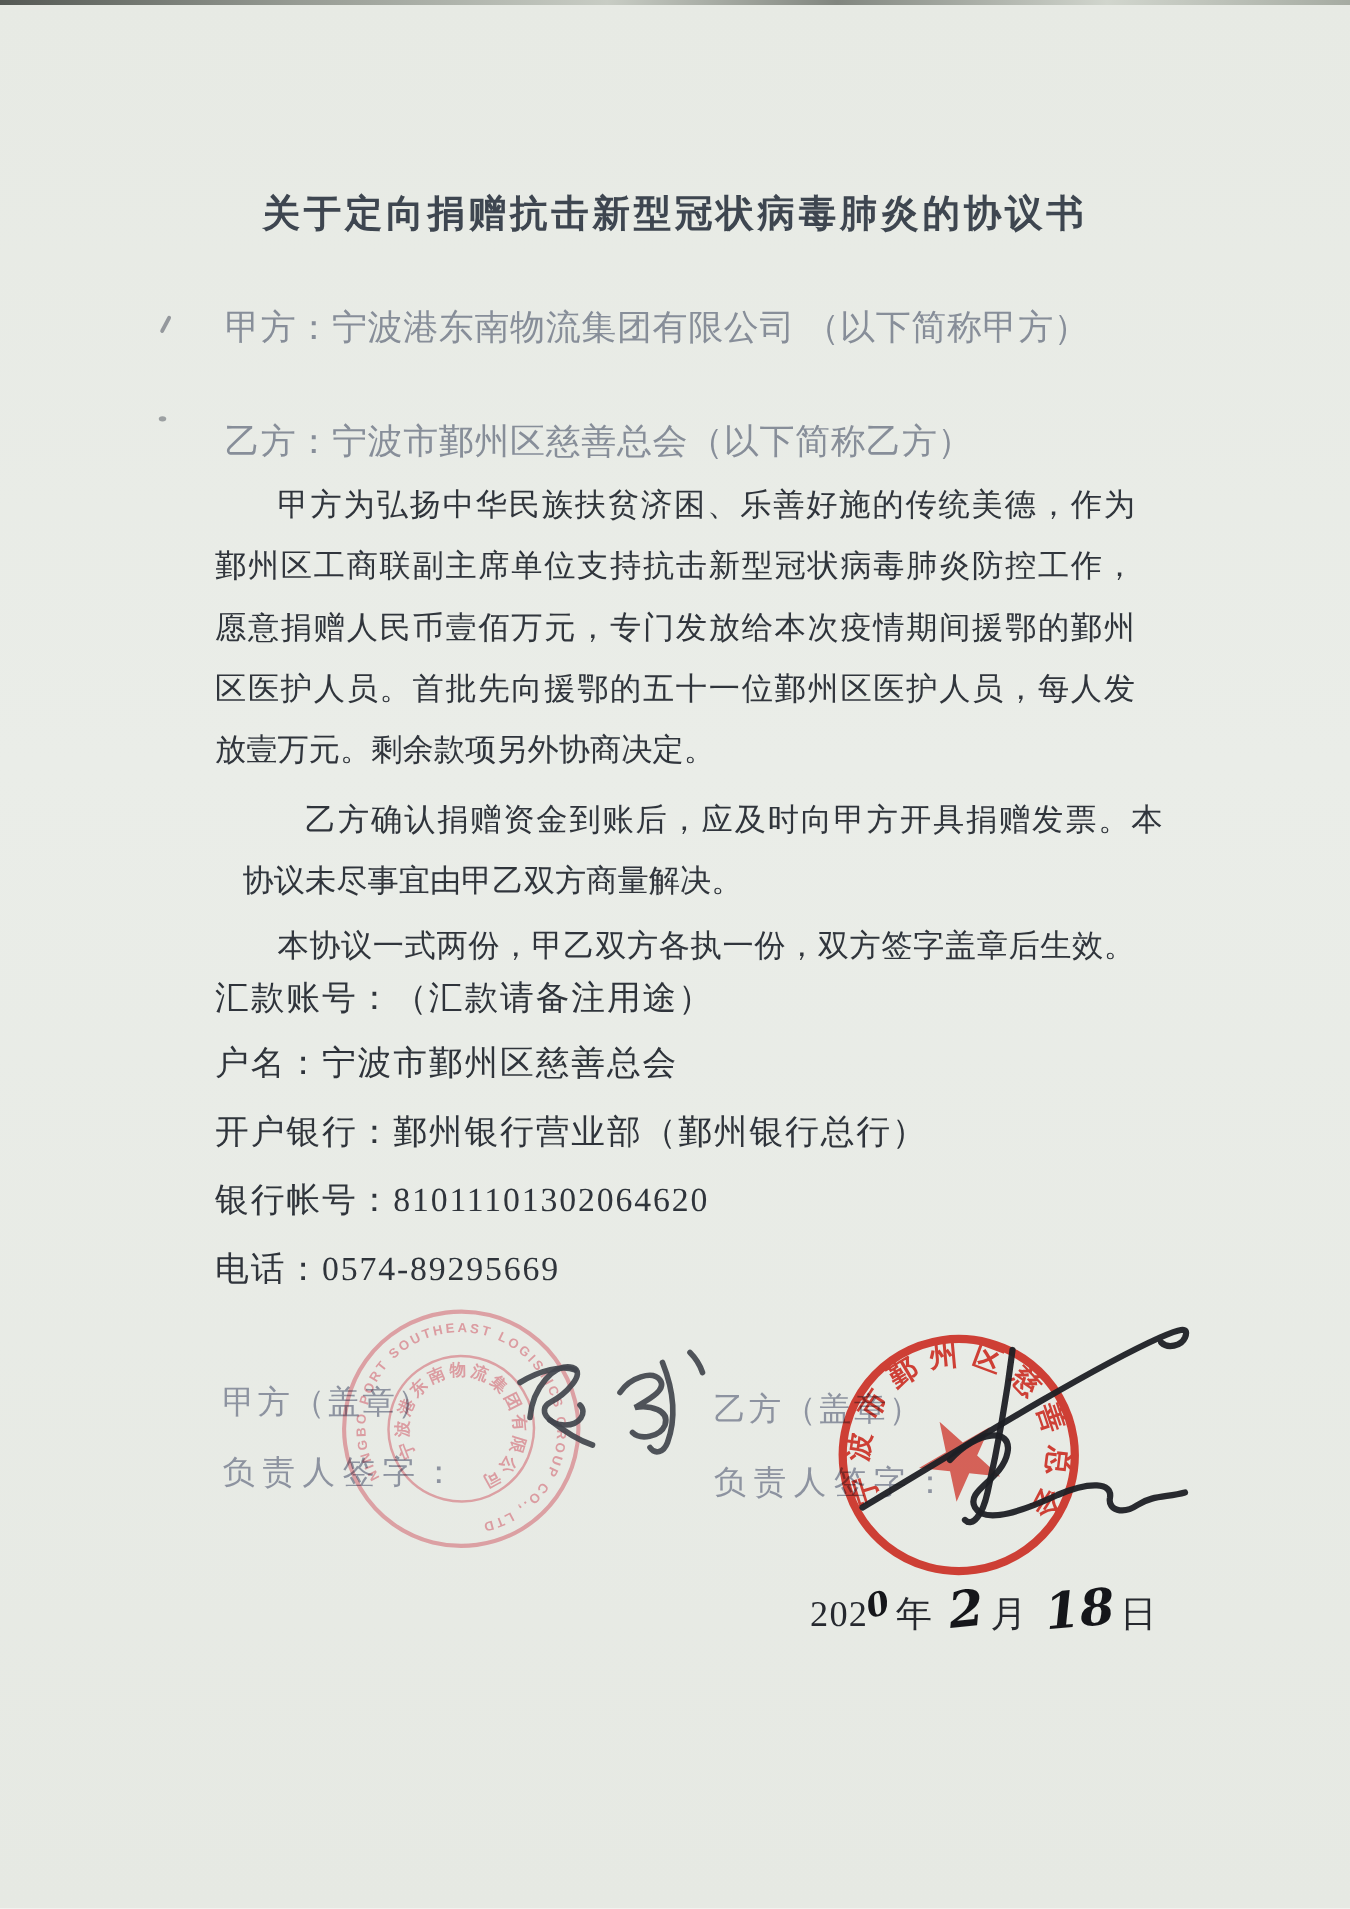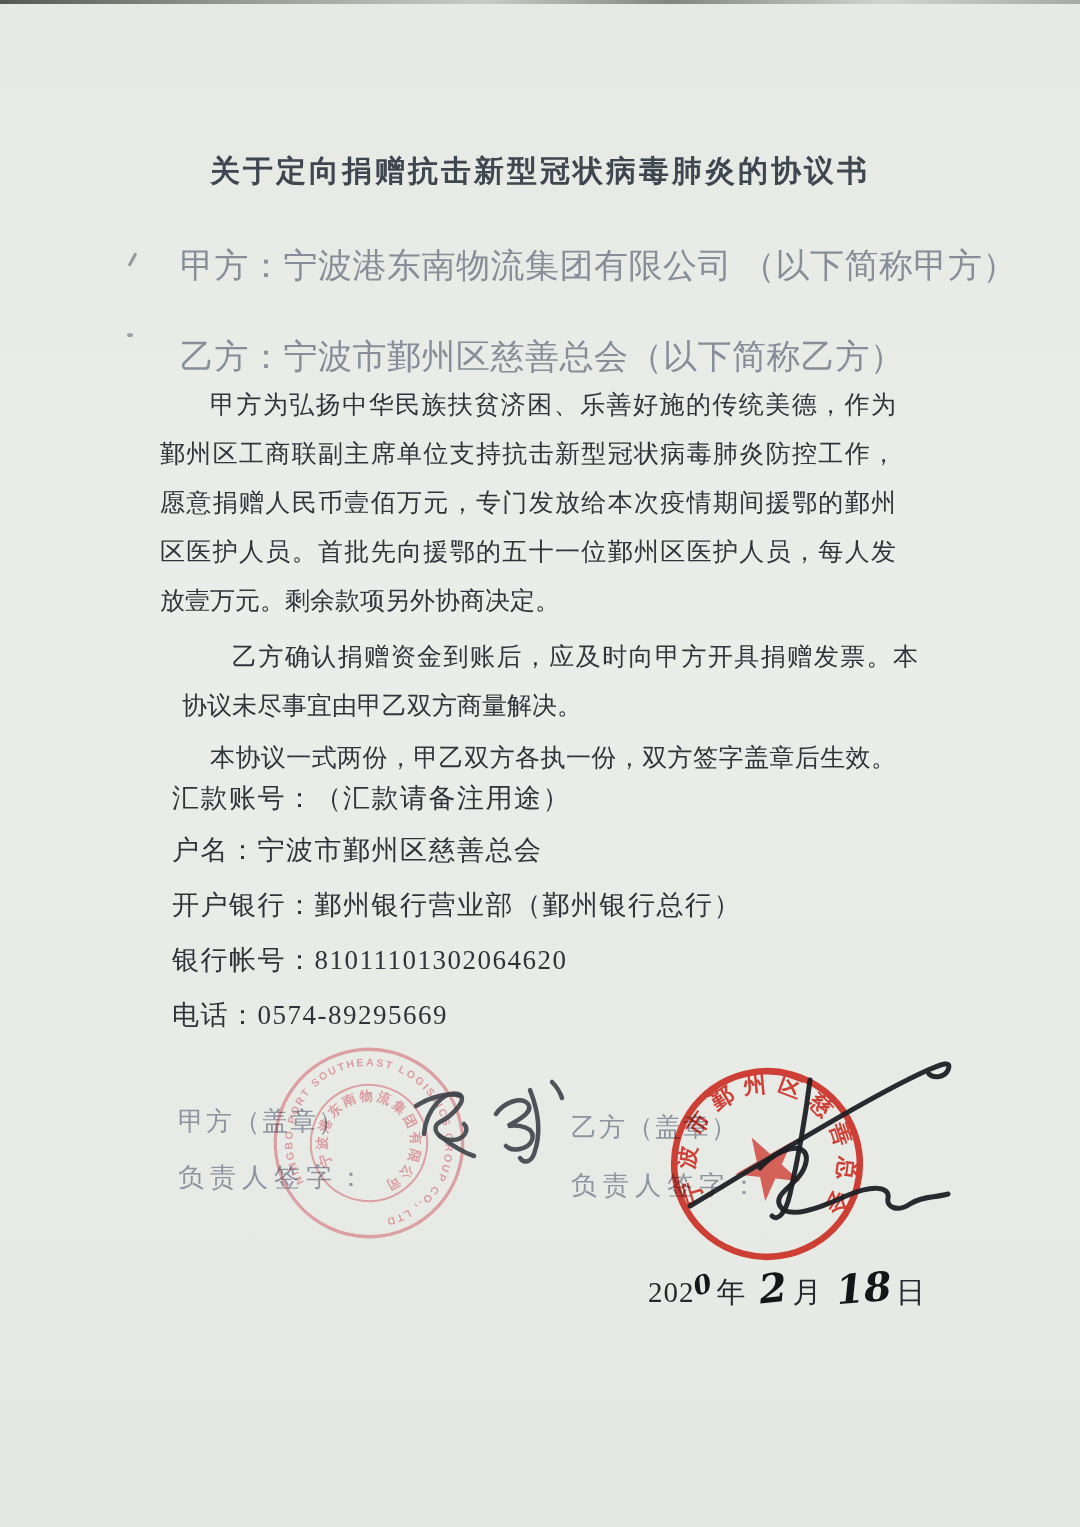--- a/index.html
+++ b/index.html
@@ -18,27 +18,27 @@
   }
   .title {
     position: absolute; top: 151px; left: 0; width: 100%;
     text-align: center;
     font-family: "Liberation Sans", sans-serif;
     font-weight: 700; font-size: 30px; letter-spacing: 3px;
     color: #3e4650;
   }
   .party-line {
     position: absolute; left: 180px;
-    font-size: 34px; letter-spacing: .5px;
+    font-size: 28px; letter-spacing: .5px;
     color: #878e99;
   }
   .party-a { top: 243px; }
   .party-b { top: 298px; margin-top: 36px; }
 
-  .bodyblock { position: absolute; left: 160px; width: 736px; color: #30353c; font-size: 25px; }
+  .bodyblock { position: absolute; left: 172px; width: 736px; color: #30353c; font-size: 25px; }
   .jline { height: 49px; line-height: 49px; text-align: justify; text-align-last: justify; white-space: nowrap; }
   .jline.last { text-align-last: left; }
   .indent { padding-left: 50px; }
   .para1 { top: 380px; }
   .para2 { top: 632px; margin-left: 22px; }
   .para3 { top: 733px; }
 
   .single-line {
     position: absolute; left: 172px;
     font-size: 27px; letter-spacing: 1.5px;

